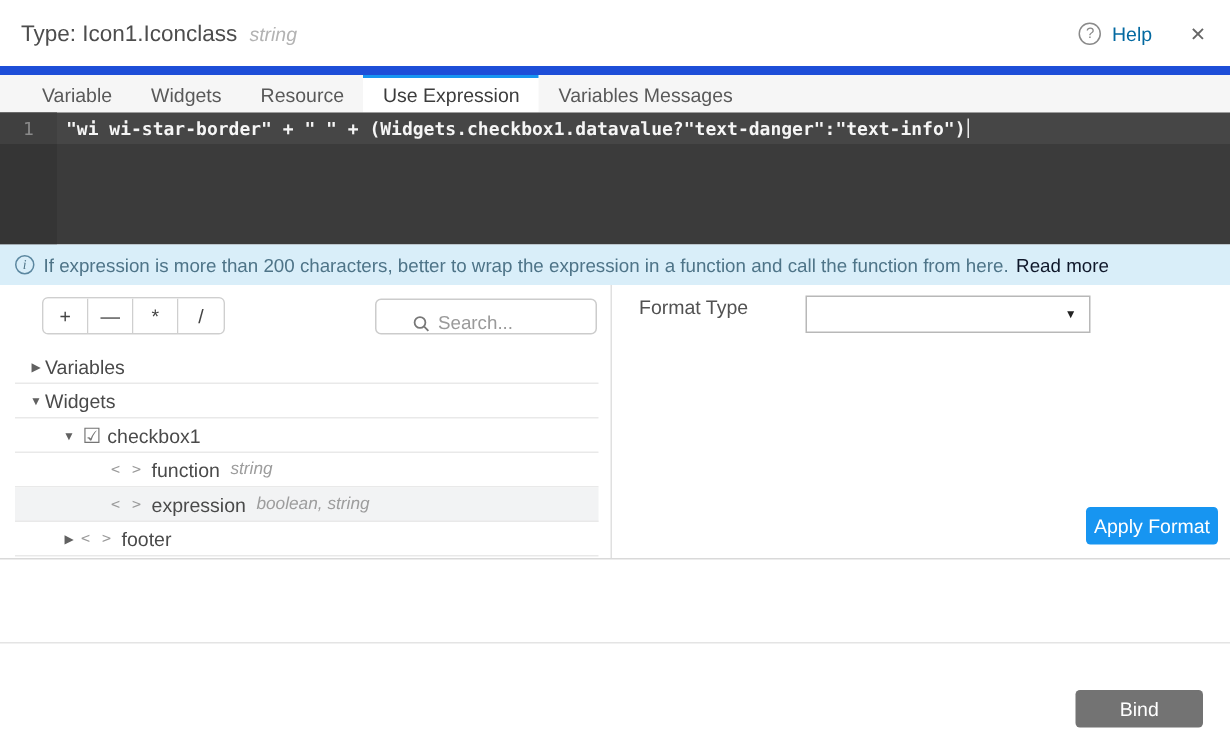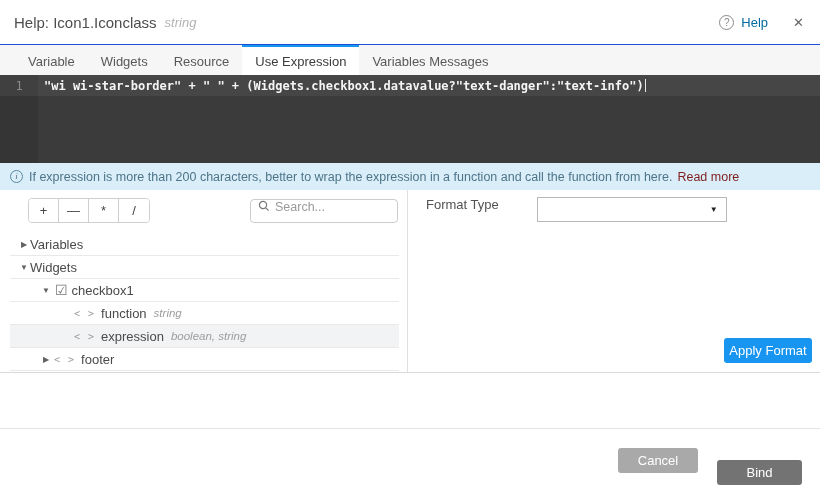--- a/index.html
+++ b/index.html
@@ -16,21 +16,21 @@
   .title { font-size:15px; color:#4d4d4d; }
   .type-hint { font-size:13px; font-style:italic; color:#b3b3b3; margin-left:8px; }
   .header-right { margin-left:auto; display:flex; align-items:center; gap:7px; }
   .help-icon { width:15px; height:15px; border:1px solid #8a8a8a; border-radius:50%;
     color:#8a8a8a; font-size:10px; line-height:13px; text-align:center; display:inline-block; }
   .help-label { font-size:13px; color:#0369a1; }
   .close-icon { font-size:13px; color:#666; margin-left:18px; cursor:pointer; }
 
   
   .tabbar { position:absolute; top:44px; left:0; right:0; height:31px;
-    background:#f6f6f6; border-top:1px solid #1d4ed8; display:flex; padding-left:15px; }
+    background:#f6f6f6; border-top:6px solid #1d4ed8; display:flex; padding-left:15px; }
   .tab { font-size:13px; color:#595959; padding:0 13px; display:flex; align-items:center;
     border-top:2px solid transparent; cursor:pointer; }
   .tab.active { background:#fff; color:#3c3c3c; border-top:2px solid #1795f1;text-align:center; }
 
   
   .editor { position:absolute; top:75px; left:0; right:0; height:88px; background:#3b3b3b; }
   .gutter { position:absolute; top:0; bottom:0; left:0; width:38px; background:#353535; }
   .active-line { position:absolute; top:0; left:0; right:0; height:21px; background:rgba(255,255,255,0.06); }
   .code-line { position:absolute; top:0; left:0; right:0; height:21px; display:flex; align-items:center; }
   .line-num { width:38px; text-align:center; color:#8a8a8a;
@@ -39,39 +39,39 @@
     font-weight:bold; padding-left:6px; white-space:pre; }
   .caret { display:inline-block; width:1px; height:13px; background:#e8e8e8;
     vertical-align:middle; margin-left:1px; }
 
   
   .infobar { position:absolute; top:163px; left:0; right:0; height:27px; background:#d9eef9;
     display:flex; align-items:center; padding-left:10px; font-size:12.5px; color:#4e7488; }
   .info-icon { width:13px; height:13px; border:1px solid #5b87a0; border-radius:50%;
     font-size:9px; line-height:11px; text-align:center; font-style:italic;
     font-family:"Liberation Serif", serif; margin-right:6px; flex:none; }
-  .read-more { color:#7f1d1d; margin-left:5px; cursor:pointer; }
+  .read-more { color:#0f172a; margin-left:5px; cursor:pointer; }
 
   
   .content { position:absolute; top:190px; left:0; right:0; height:183px;
     border-bottom:1px solid #d9d9d9; display:flex; }
   .left-panel { width:408px; border-right:1px solid #e0e0e0; position:relative; }
   .right-panel { flex:1; position:relative; }
 
   
   .toolbar { position:absolute; top:8px; left:0; right:0; height:25px; }
   .op-group { position:absolute; left:28px; top:0; display:flex; height:25px;
     border:1px solid #cfcfcf; border-radius:4px; overflow:hidden; background:#fff; }
   .op-btn { width:30px; height:100%; border:none; border-right:1px solid #cfcfcf;
     background:#fff; font-size:13px; color:#444; cursor:pointer;
     font-family:"Liberation Sans", sans-serif; line-height:23px; }
   .op-btn:last-child { border-right:none; }
   .search-box { position:absolute; left:250px; top:1px; width:148px; height:24px;
     border:1px solid #ccc; border-radius:4px; background:#fff;
-    display:flex; align-items:flex-start; padding:0 7px; }
+    display:flex; align-items:flex-end; padding:0 24px; }
   .search-icon { flex:none; margin-right:5px; display:flex; }
   .search-input { border:none; outline:none; width:100%; font-size:12.5px; color:#555;
     font-family:"Liberation Sans", sans-serif; background:transparent; }
   .search-input::placeholder { color:#9a9a9a; }
 
   
   .tree { position:absolute; top:43px; left:10px; right:8px; }
   .tree-row { height:23px; display:flex; align-items:center;
     border-bottom:1px solid #e9e9e9; font-size:13px; color:#4a4a4a; cursor:pointer; }
   .tree-row.selected { background:#f2f3f4; }
@@ -103,21 +103,21 @@
     font-family:"Liberation Sans", sans-serif; cursor:pointer; padding:0 18px; }
   .btn-cancel { background:#a9a9a9; width:80px; }
   .btn-bind { background:#737373; width:85px;margin-top:12px; }
 </style>
 </head>
 <body>
 
 <div class="dialog">
 
   <div class="header">
-    <span class="title">Help: Icon1.Iconclass</span>
+    <span class="title">Type: Icon1.Iconclass</span>
     <span class="type-hint">string</span>
     <span class="header-right">
       <span class="help-icon">?</span>
       <span class="help-label">Help</span>
       <span class="close-icon">✕</span>
     </span>
   </div>
 
   <div class="tabbar">
     <div class="tab">Variable</div>
@@ -203,18 +203,17 @@
           <span></span>
           <span class="select-caret">▼</span>
         </div>
       </div>
       <button class="apply-btn">Apply Format</button>
     </div>
   </div>
 
   <div class="footer">
     <div class="footer-btns">
-      <button class="btn btn-cancel">Cancel</button>
       <button class="btn btn-bind">Bind</button>
     </div>
   </div>
 
 </div>
 
 </body></html>

